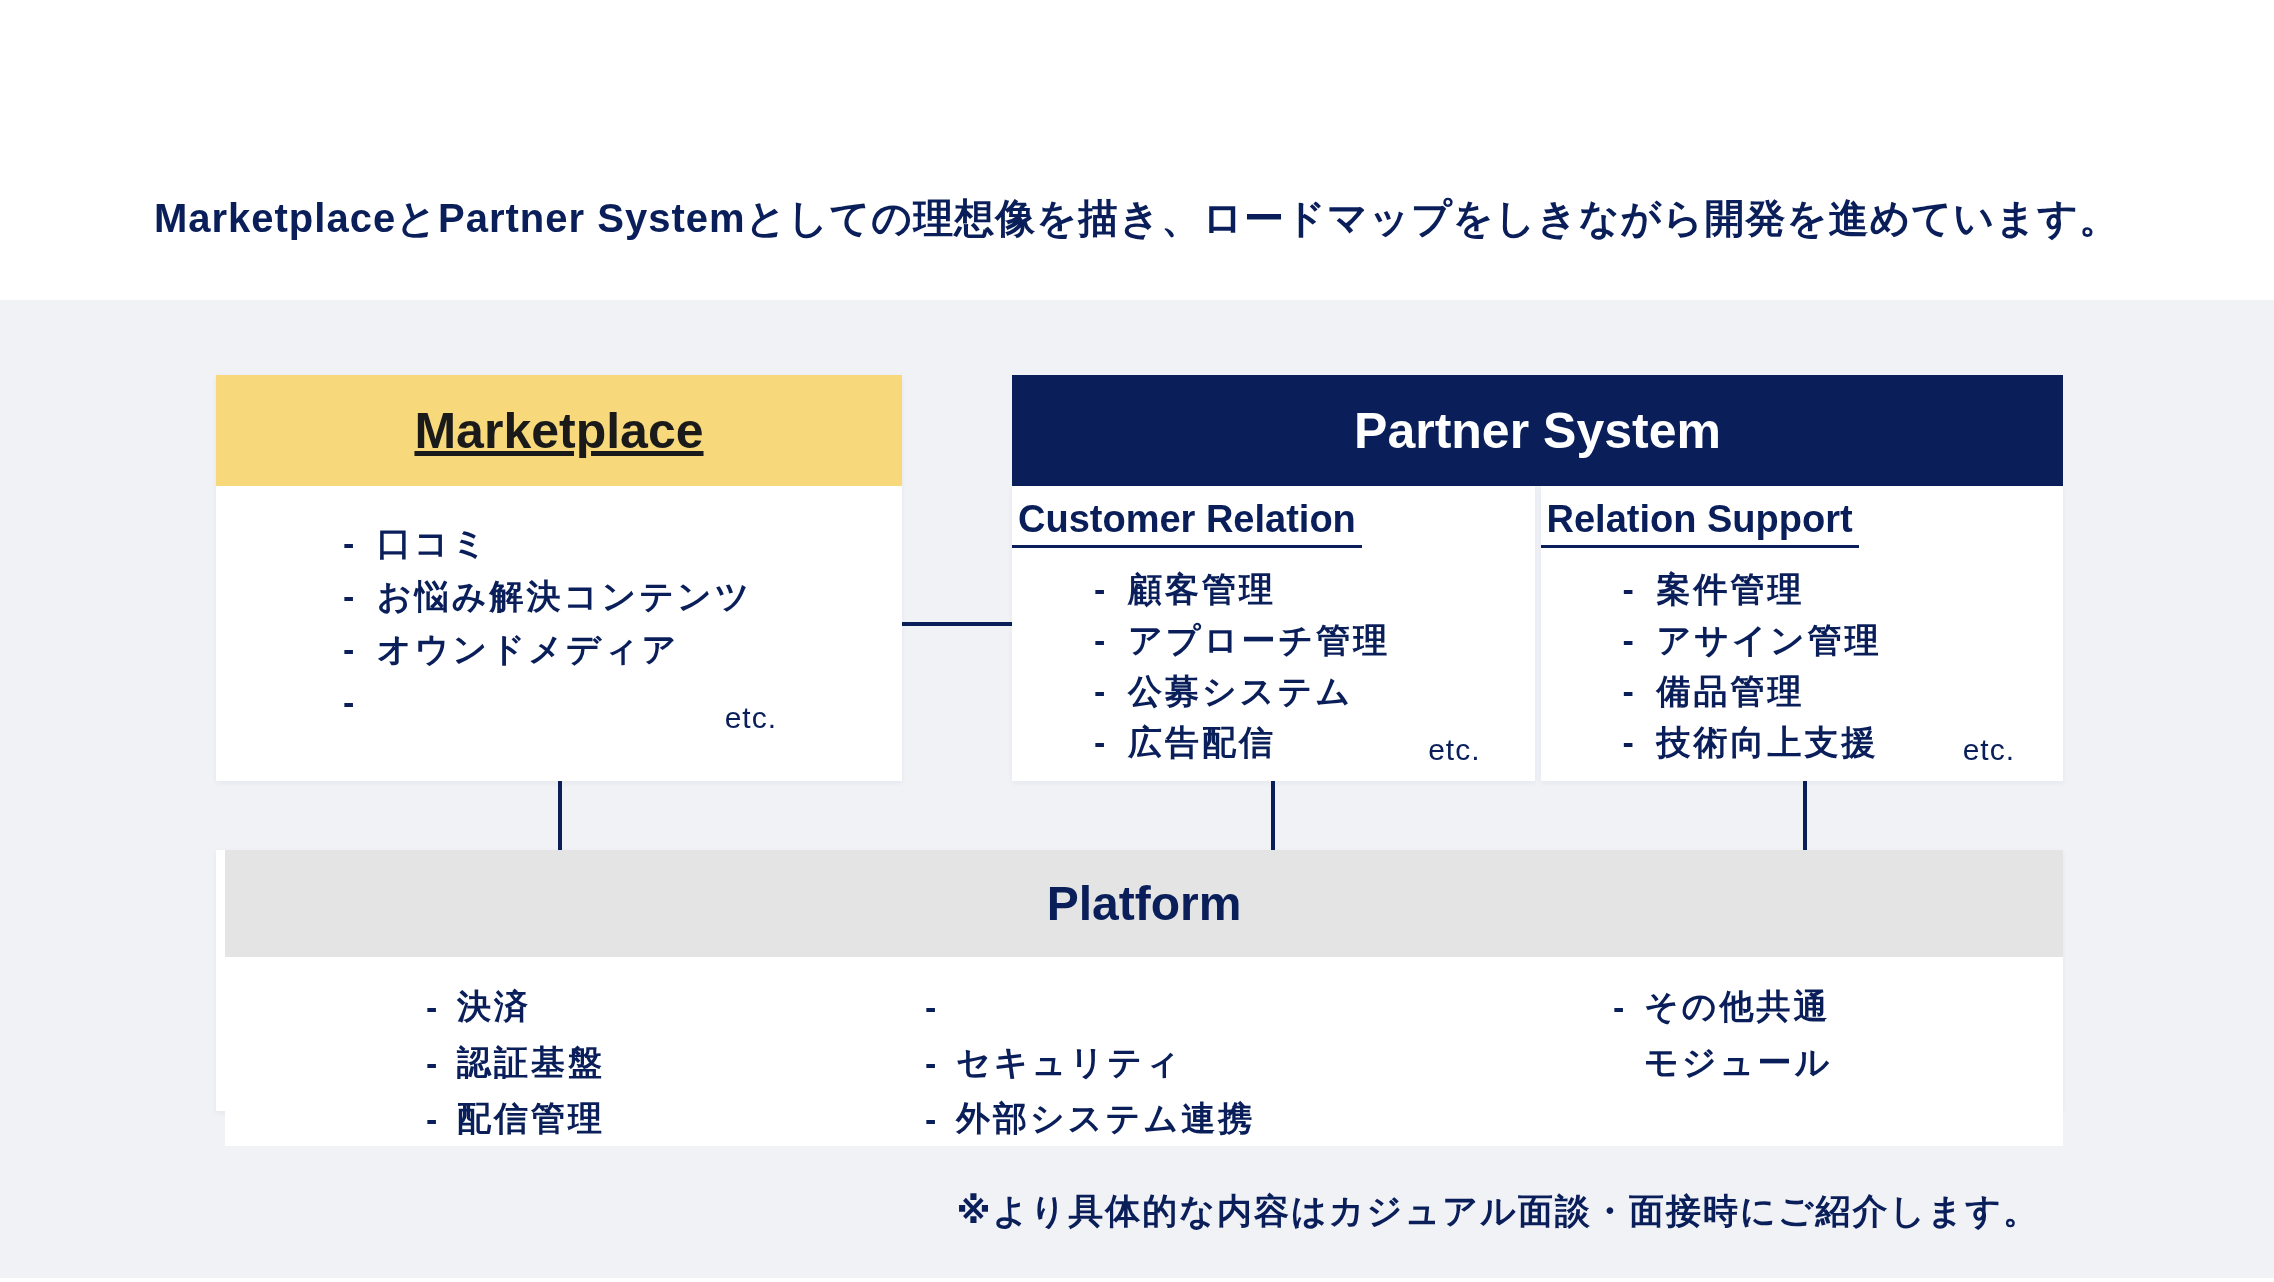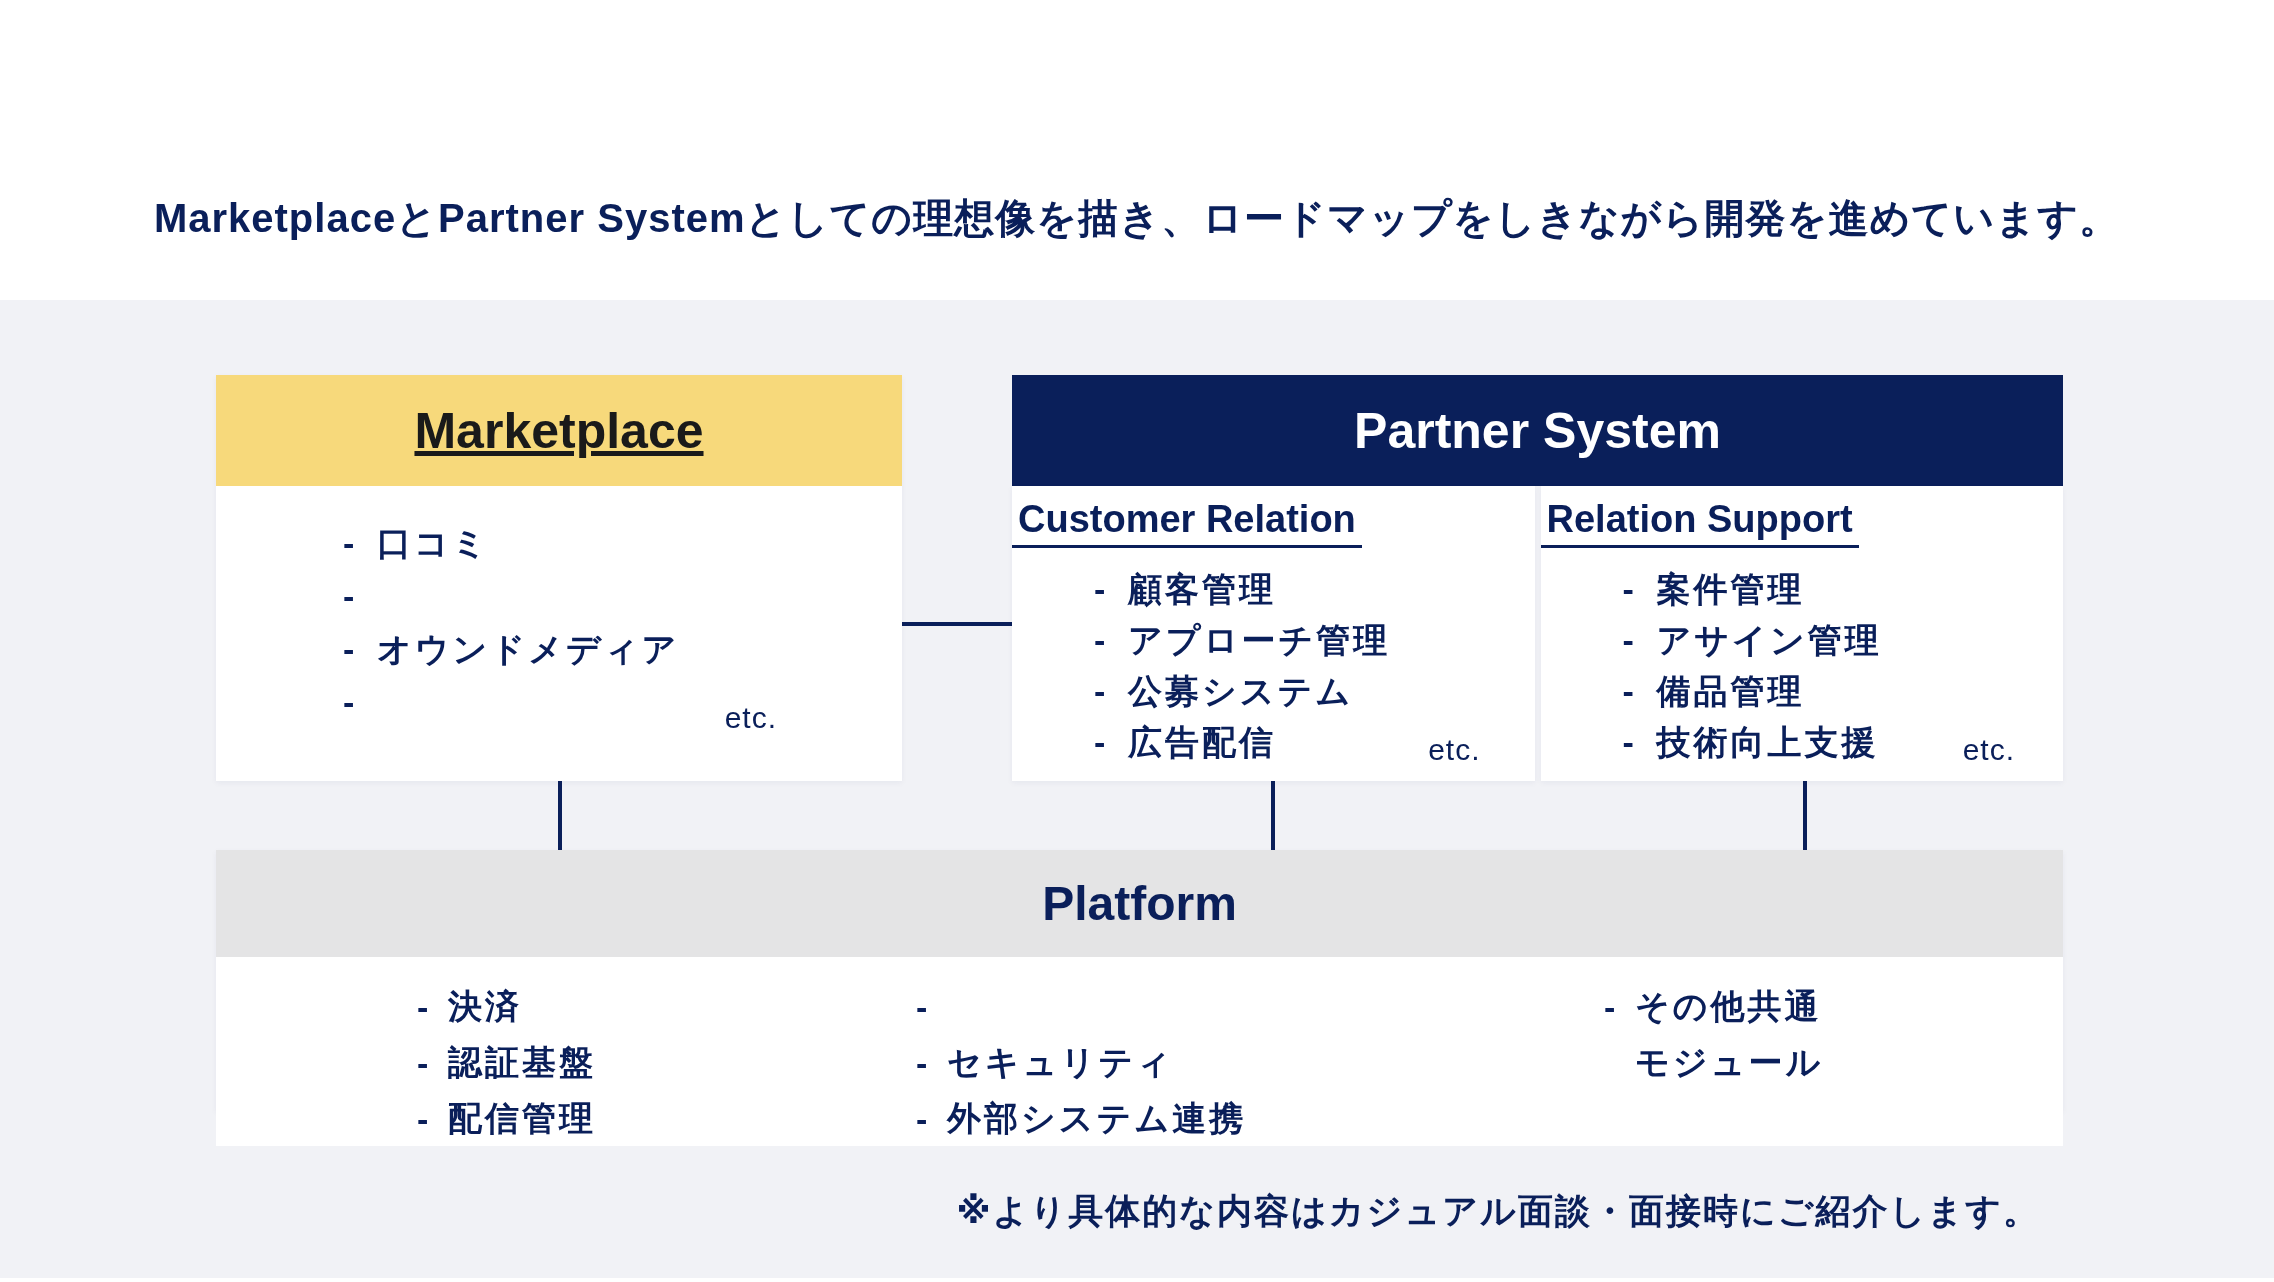--- a/index.html
+++ b/index.html
@@ -76,21 +76,21 @@
   .cr-etc{right:54px;bottom:14px;}
   .bs-etc{right:48px;bottom:14px;}
   
   .connector{position:absolute;background:var(--navy);}
   .h-line{left:902px;top:622px;width:110px;height:4px;}
   .v-line{width:4px;height:70px;top:781px;}
   .v-mp{left:558px;}
   .v-cr{left:1271px;}
   .v-bs{left:1803px;}
   
-  .pf-box{left:216px;top:850px;width:1847px;height:261px;}
+  .pf-box{left:216px;top:850px;width:1847px;height:261px;padding-left:9px;}
   .pf-header{height:107px;background:var(--platform-header-gray);color:var(--navy);font-size:48px;}
   .pf-body{position:relative;height:189px;background:var(--box-white);}
   .pf-col{position:absolute;top:22px;}
   .pf-col .row{height:56px;}
   .pf-col .dash{width:31px;}
   .pf-col1{left:201px;}
   .pf-col2{left:700px;}
   .pf-col3{left:1388px;}
   .dash-spacer{display:inline-block;width:31px;}
   
@@ -113,20 +113,21 @@
     <div class="box-header mp-header">
       <span>Marketplace</span>
     </div>
     <div class="mp-list">
       <div class="row">
         <span class="dash">-</span>
         <span>口コミ</span>
       </div>
       <div class="row">
         <span class="dash">-</span>
+        <span>お悩み解決コンテンツ</span>
       </div>
       <div class="row">
         <span class="dash">-</span>
         <span>オウンドメディア</span>
       </div>
       <div class="row">
         <span class="dash">-</span>
       </div>
     </div>
     <div class="etc mp-etc">etc.</div>

